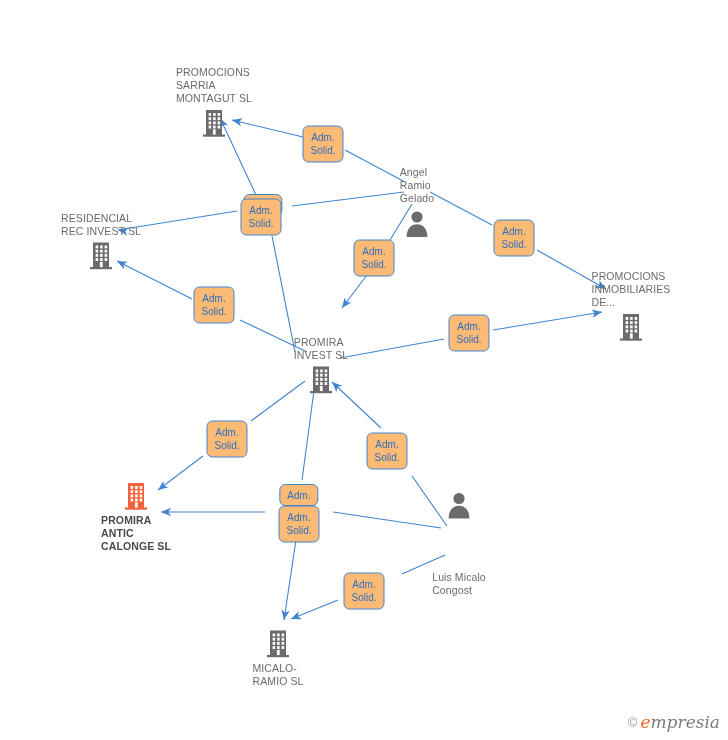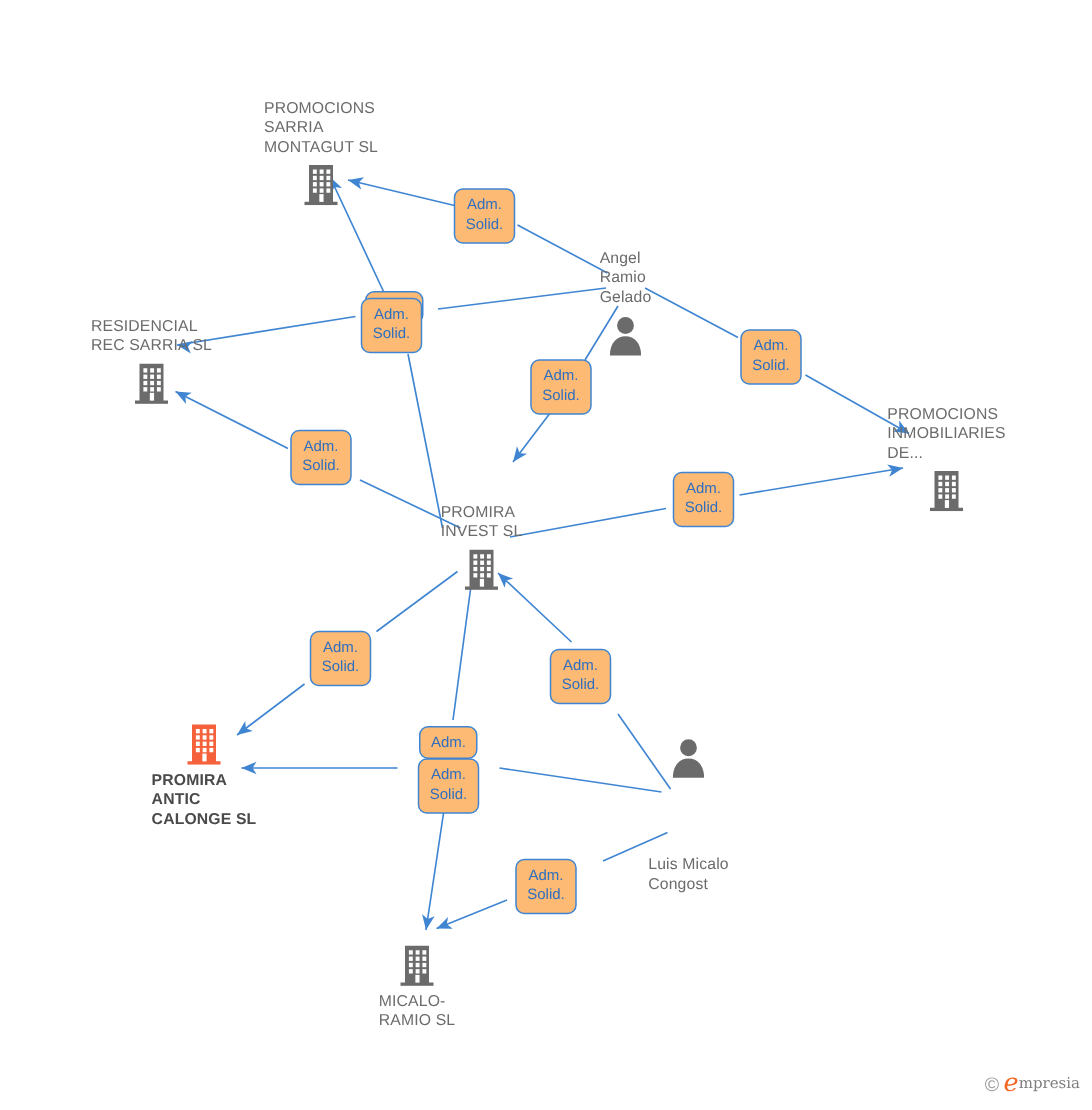--- a/index.html
+++ b/index.html
@@ -88,22 +88,23 @@
     color: #9a9a9a;
   }
   #watermark .wm-e {
     color: #f26522;
     font-family: "DejaVu Serif", serif;
     font-style: italic;
     font-size: 17px;
   }
   #watermark .wm-rest {
     font-family: "DejaVu Serif", serif;
+    font-style: italic;
     color: #7d7d7d;
-    font-size: 10px;
+    font-size: 17px;
     margin-left: -3px;
   }
 </style>
 </head>
 <body>
 
 <div id="canvas">
 
   <svg id="edges" viewBox="0 0 728 740" xmlns="http://www.w3.org/2000/svg">
       <g>
@@ -176,21 +177,21 @@
             <rect x="17.6" y="13.4" width="2.6" height="2.9" fill="#ffffff"></rect>
             <rect x="8.6" y="17.6" width="2.6" height="2.9" fill="#ffffff"></rect>
             <rect x="13.1" y="17.6" width="2.6" height="2.9" fill="#ffffff"></rect>
             <rect x="17.6" y="17.6" width="2.6" height="2.9" fill="#ffffff"></rect>
             <rect x="12.9" y="21.4" width="2.8" height="5.2" fill="#ffffff"></rect>
           </svg>
         </div>
       </div>
       <div class="node" style="left: 101px; top: 241px;">
         <div class="node-label above">RESIDENCIAL
-REC SARRIA SL</div>
+REC INVEST SL</div>
         <div class="icon-wrap">
           <svg width="28" height="30" viewBox="0 0 28 30">
             <path d="M6 2 H22 V27 H6 Z" fill="#6b6b6b"></path>
             <rect x="3" y="26.5" width="22" height="2.2" fill="#6b6b6b"></rect>
             <rect x="8.6" y="5" width="2.6" height="2.9" fill="#ffffff"></rect>
             <rect x="13.1" y="5" width="2.6" height="2.9" fill="#ffffff"></rect>
             <rect x="17.6" y="5" width="2.6" height="2.9" fill="#ffffff"></rect>
             <rect x="8.6" y="9.2" width="2.6" height="2.9" fill="#ffffff"></rect>
             <rect x="13.1" y="9.2" width="2.6" height="2.9" fill="#ffffff"></rect>
             <rect x="17.6" y="9.2" width="2.6" height="2.9" fill="#ffffff"></rect>

